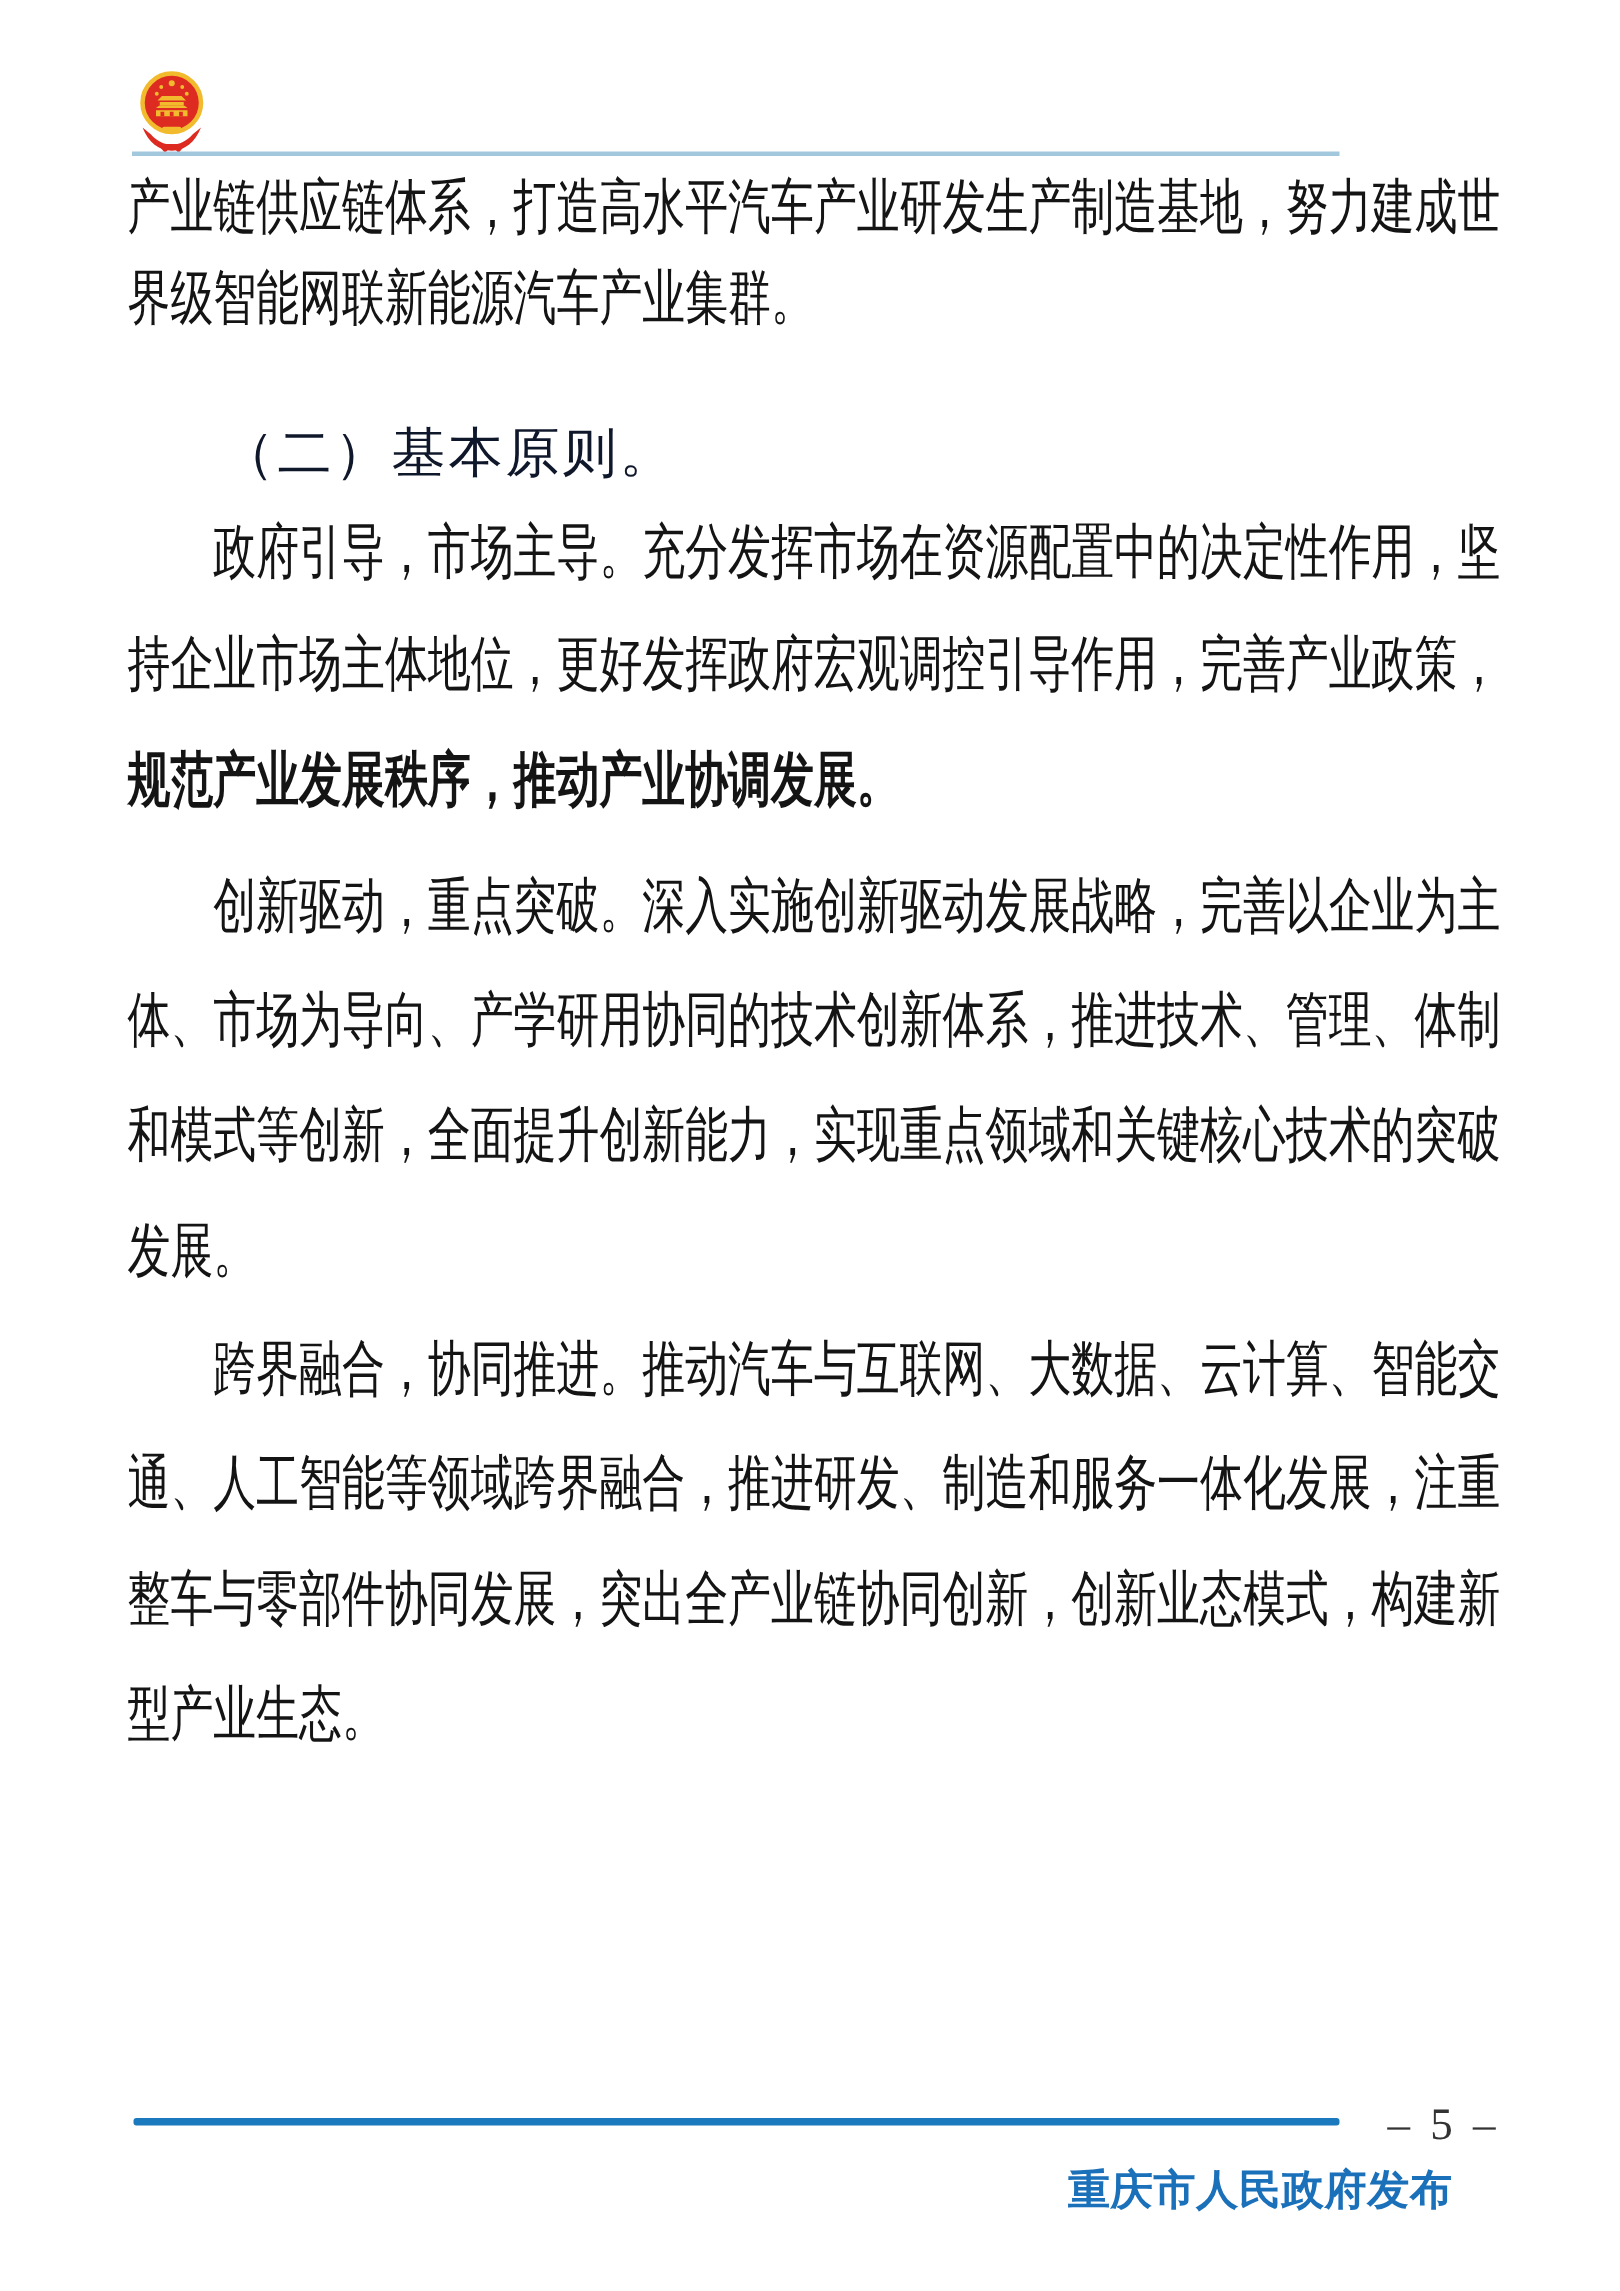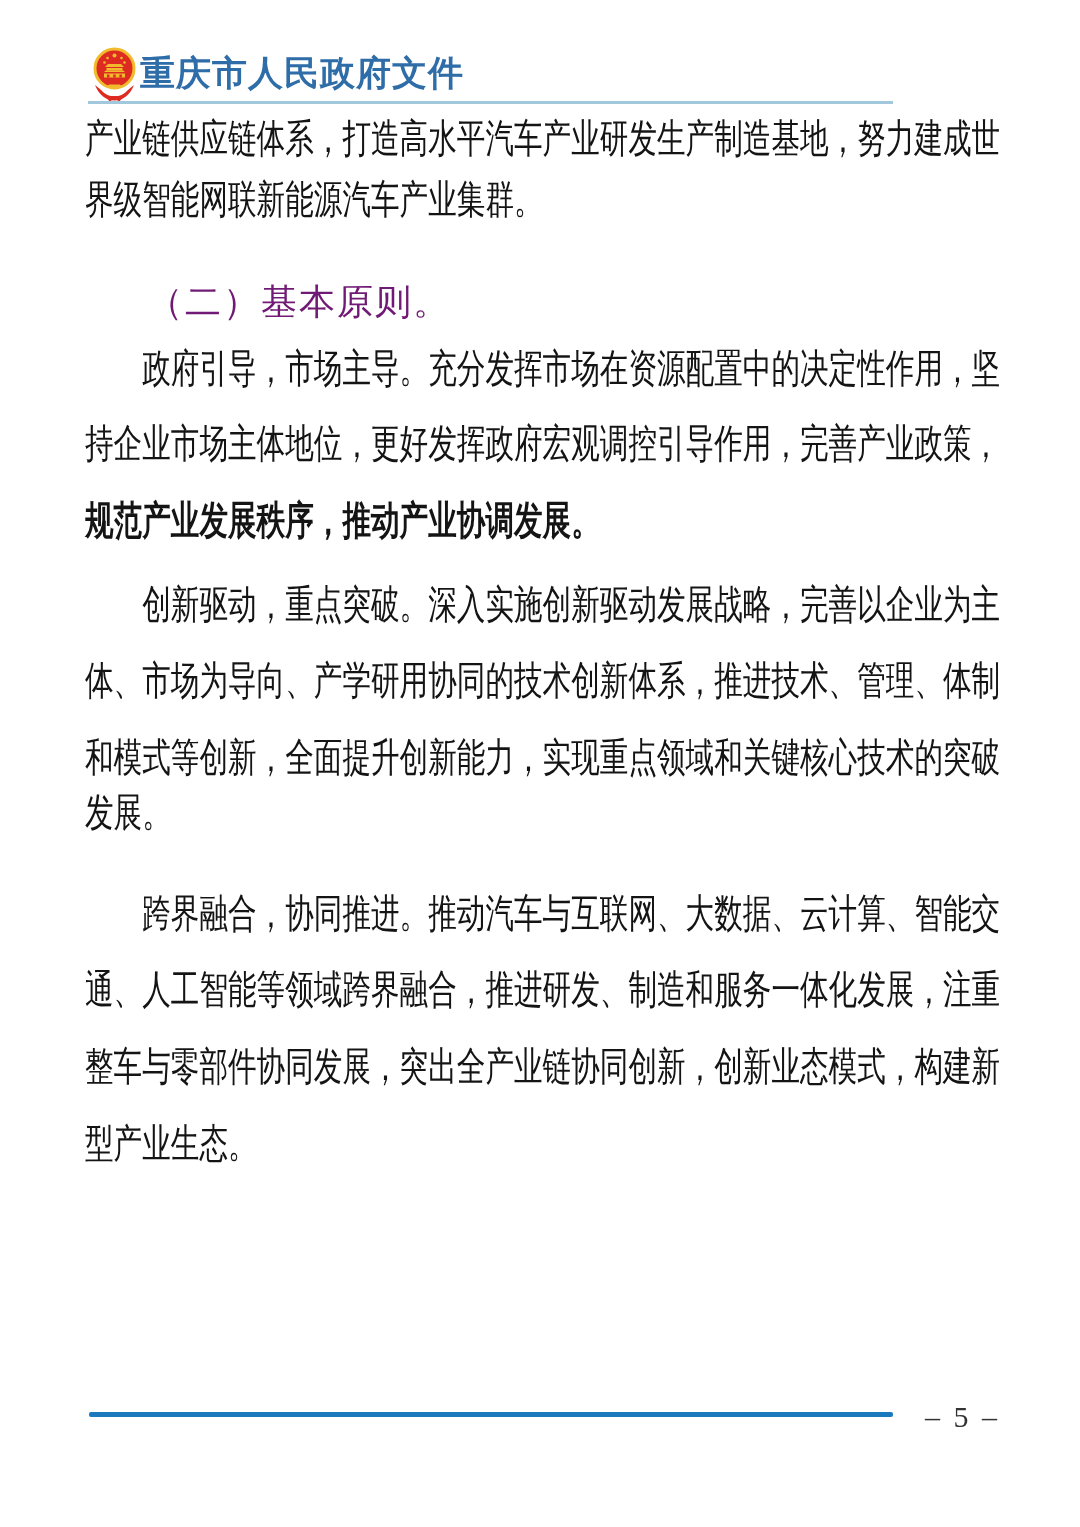--- a/index.html
+++ b/index.html
@@ -28,21 +28,21 @@
     color:var(--body-text,#141414);
     font-size:40px;line-height:1;
   }
   .line .cond{
     display:inline-block;transform:scaleX(0.715);transform-origin:0 0;
     font-family:"Liberation Sans",sans-serif;white-space:nowrap;
   }
   .line .cond.indent{padding-left:2em;}
   .line.heading{
     font-family:"Liberation Serif",serif;font-size:36px;
-    color:#701a75;padding-left:62px;letter-spacing:2px;
+    color:#0f172a;padding-left:62px;letter-spacing:2px;
   }
 
   
   .footer-rule{
     position:absolute;left:89px;top:1412px;width:804px;height:5px;
     background:var(--footer-rule,#1b79bd);border-radius:2px;
   }
   .page-number{
     position:absolute;left:905px;top:1400px;width:115px;text-align:center;
     font-family:"Liberation Serif",serif;font-size:30px;letter-spacing:3px;
@@ -77,36 +77,36 @@
     <rect x="16" y="27.5" width="2.5" height="3" fill="#dd2b21"></rect>
     <rect x="22.2" y="27.5" width="2.5" height="3" fill="#dd2b21"></rect>
     <rect x="28.4" y="27.5" width="2.5" height="3" fill="#dd2b21"></rect>
 
     <rect x="17" y="37.5" width="13" height="3.5" rx="1.5" fill="#f2bb2e"></rect>
 
     <path d="M4 38 C8 48 15 53.5 23.5 53.5 C32 53.5 39 48 43 38 L37.5 42.5 C33.5 47 28.5 49.5 23.5 49.5 C18.5 49.5 13.5 47 9.5 42.5 Z" fill="#dd2b21"></path>
     <path d="M14 49 L19 55 L23.5 50 L28 55 L33 49 Z" fill="#dd2b21"></path>
   </svg>
 
-  <div class="header-title">重庆市人民政府文件</div>
   <div class="header-rule"></div>
 
   <div id="text-area">
       <div class="line" style="top: 118px;"><span class="cond">产业链供应链体系，打造高水平汽车产业研发生产制造基地，努力建成世</span></div>
       <div class="line" style="top: 179px;"><span class="cond">界级智能网联新能源汽车产业集群。</span></div>
       <div class="line heading" style="top: 284px;">（二）基本原则。</div>
       <div class="line" style="top: 348px;"><span class="cond indent">政府引导，市场主导。充分发挥市场在资源配置中的决定性作用，坚</span></div>
       <div class="line" style="top: 423px;"><span class="cond">持企业市场主体地位，更好发挥政府宏观调控引导作用，完善产业政策，</span></div>
       <div class="line" style="top: 500px; font-weight: bold;"><span class="cond">规范产业发展秩序，推动产业协调发展。</span></div>
       <div class="line" style="top: 584px;"><span class="cond indent">创新驱动，重点突破。深入实施创新驱动发展战略，完善以企业为主</span></div>
       <div class="line" style="top: 660px;"><span class="cond">体、市场为导向、产学研用协同的技术创新体系，推进技术、管理、体制</span></div>
       <div class="line" style="top: 737px;"><span class="cond">和模式等创新，全面提升创新能力，实现重点领域和关键核心技术的突破</span></div>
-      <div class="line" style="top: 792px;"><span class="cond">发展。</span></div>
+      <div class="line" style="top: 814px;"><span class="cond">发展。</span></div>
       <div class="line" style="top: 893px;"><span class="cond indent">跨界融合，协同推进。推动汽车与互联网、大数据、云计算、智能交</span></div>
       <div class="line" style="top: 969px;"><span class="cond">通、人工智能等领域跨界融合，推进研发、制造和服务一体化发展，注重</span></div>
       <div class="line" style="top: 1046px;"><span class="cond">整车与零部件协同发展，突出全产业链协同创新，创新业态模式，构建新</span></div>
       <div class="line" style="top: 1123px;"><span class="cond">型产业生态。</span></div>
     </div>
 
   <div class="footer-rule"></div>
   <div class="page-number">– 5 –</div>
+  <div class="publisher">重庆市人民政府发布</div>
 
 </div>
 
 </body></html>

